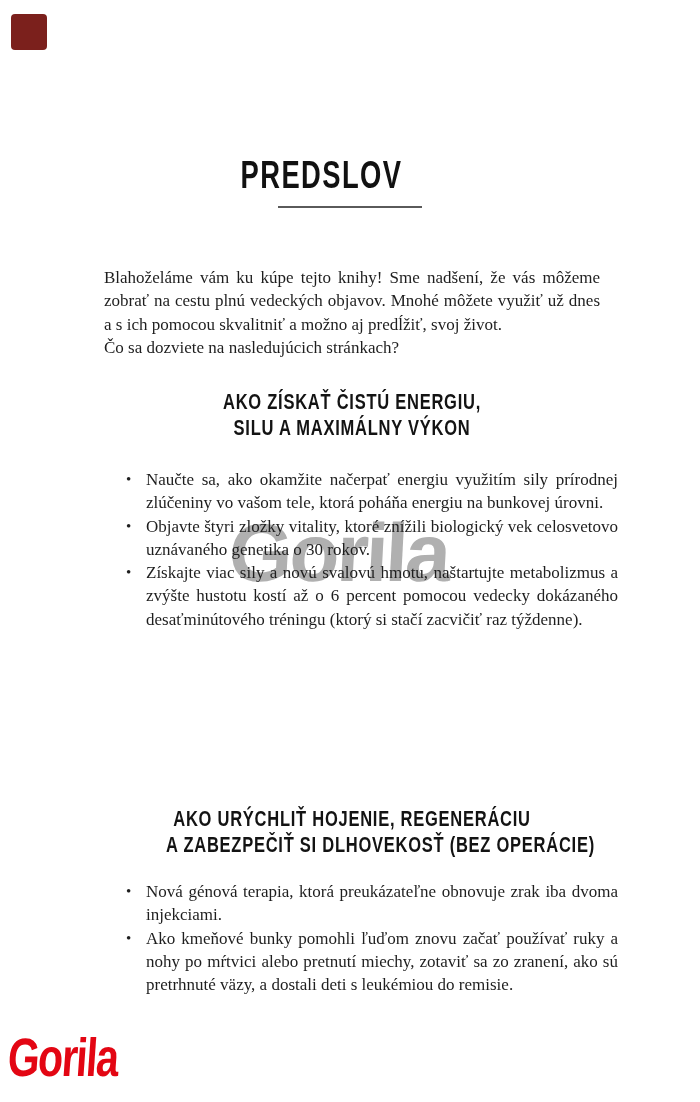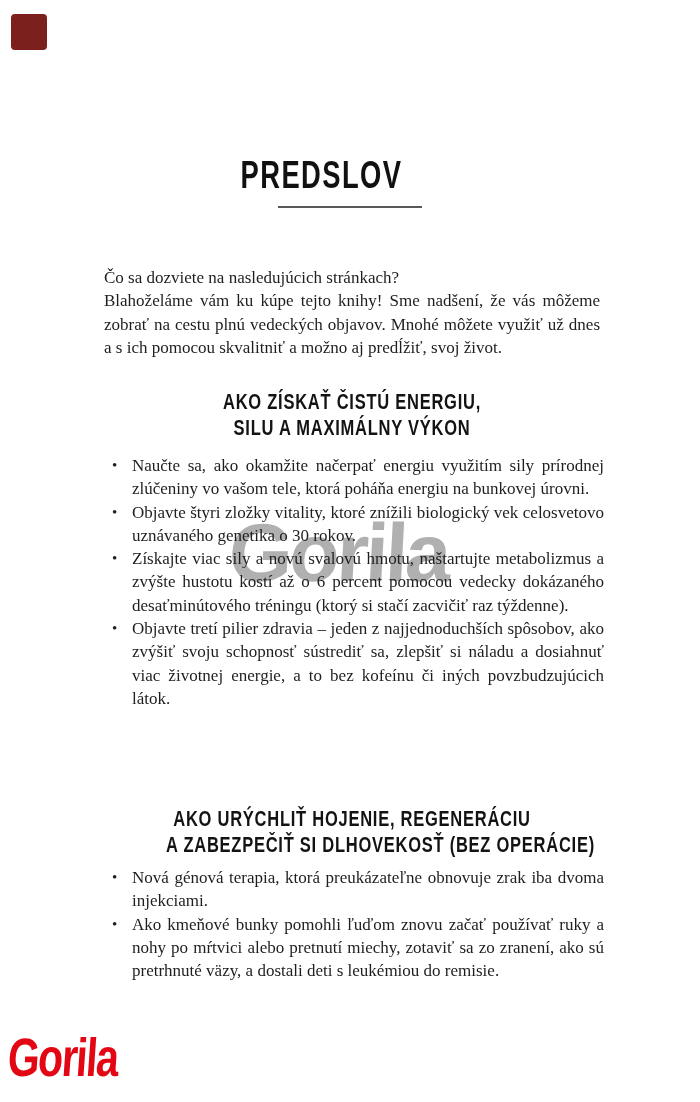--- a/index.html
+++ b/index.html
@@ -93,21 +93,21 @@
     z-index: 1;
     white-space: nowrap;
   }
   .heading-energy { top: 389px; }
   .heading-healing { top: 806px; }
 
   .bullets {
     position: absolute;
     left: 104px;
     width: 496px;
-    margin: 4px; padding: 0;
+    margin: 18px; padding: 0;
     list-style: none;
     font-size: 17px;
     line-height: 23.3px;
     text-align: justify;
     z-index: 1;
   }
   .bullets-energy { top: 450px; }
   .bullets-healing { top: 862px; }
   .bullets li {
     position: relative;
@@ -147,34 +147,33 @@
   <div class="corner-badge"></div>
 
   <div class="watermark">Gorila</div>
 
   <div class="title-wrap">
     <span class="title">PREDSLOV</span>
   </div>
   <div class="title-rule"></div>
 
   <div class="intro">
+    <p>Blahoželáme vám ku kúpe tejto knihy! Sme nadšení, že vás môžeme zobrať na cestu plnú vedeckých objavov. Mnohé môžete využiť už dnes a s ich pomocou skvalitniť a možno aj predĺžiť, svoj život.</p>
     <p>Čo sa dozviete na nasledujúcich stránkach?</p>
-    <p>Blahoželáme vám ku kúpe tejto knihy! Sme nadšení, že vás môžeme zobrať na cestu plnú vedeckých objavov. Mnohé môžete využiť už dnes a s ich pomocou skvalitniť a možno aj predĺžiť, svoj život.</p>
   </div>
 
   <div class="section-heading heading-energy">
     <div>AKO ZÍSKAŤ ČISTÚ ENERGIU,</div>
     <div>SILU A MAXIMÁLNY VÝKON</div>
   </div>
 
   <ul class="bullets bullets-energy">
     <li>Naučte sa, ako okamžite načerpať energiu využitím sily prírodnej zlúčeniny vo vašom tele, ktorá poháňa energiu na bunkovej úrovni.</li>
     <li>Objavte štyri zložky vitality, ktoré znížili biologický vek celosvetovo uznávaného genetika o 30 rokov.</li>
     <li>Získajte viac sily a novú svalovú hmotu, naštartujte metabolizmus a zvýšte hustotu kostí až o 6 percent pomocou vedecky dokázaného desaťminútového tréningu (ktorý si stačí zacvičiť raz týždenne).</li>
-    <li>Objavte tretí pilier zdravia – jeden z najjednoduchších spôsobov, ako zvýšiť svoju schopnosť sústrediť sa, zlepšiť si náladu a dosiah­nuť viac životnej energie, a to bez kofeínu či iných povzbudzujúcich látok.</li>
   </ul>
 
   <div class="section-heading heading-healing">
     <div>AKO URÝCHLIŤ HOJENIE, REGENERÁCIU</div>
     <div>A ZABEZPEČIŤ SI DLHOVEKOSŤ (BEZ OPERÁCIE)</div>
   </div>
 
   <ul class="bullets bullets-healing">
     <li>Nová génová terapia, ktorá preukázateľne obnovuje zrak iba dvoma injekciami.</li>
     <li>Ako kmeňové bunky pomohli ľuďom znovu začať používať ruky a nohy po mŕtvici alebo pretnutí miechy, zotaviť sa zo zranení, ako sú pretrhnuté väzy, a dostali deti s leukémiou do remisie.</li>

